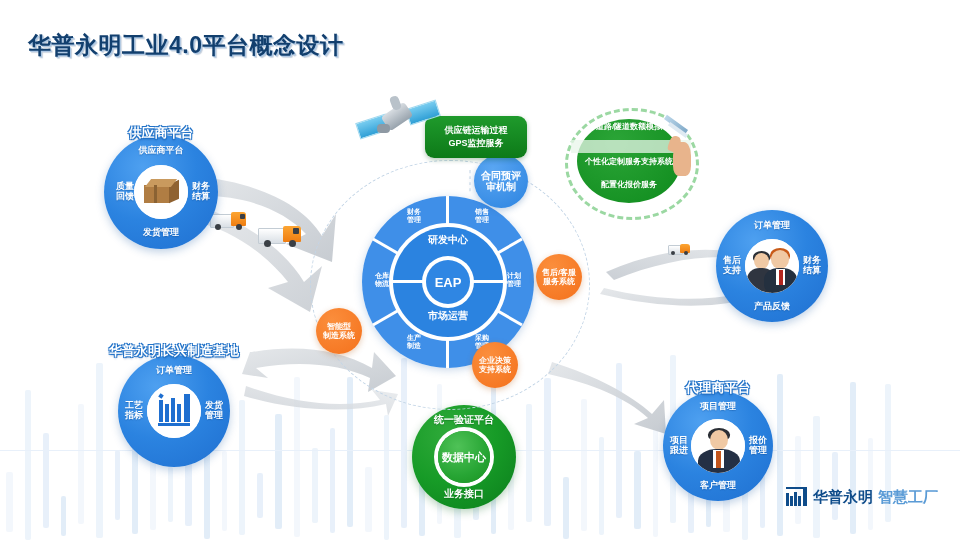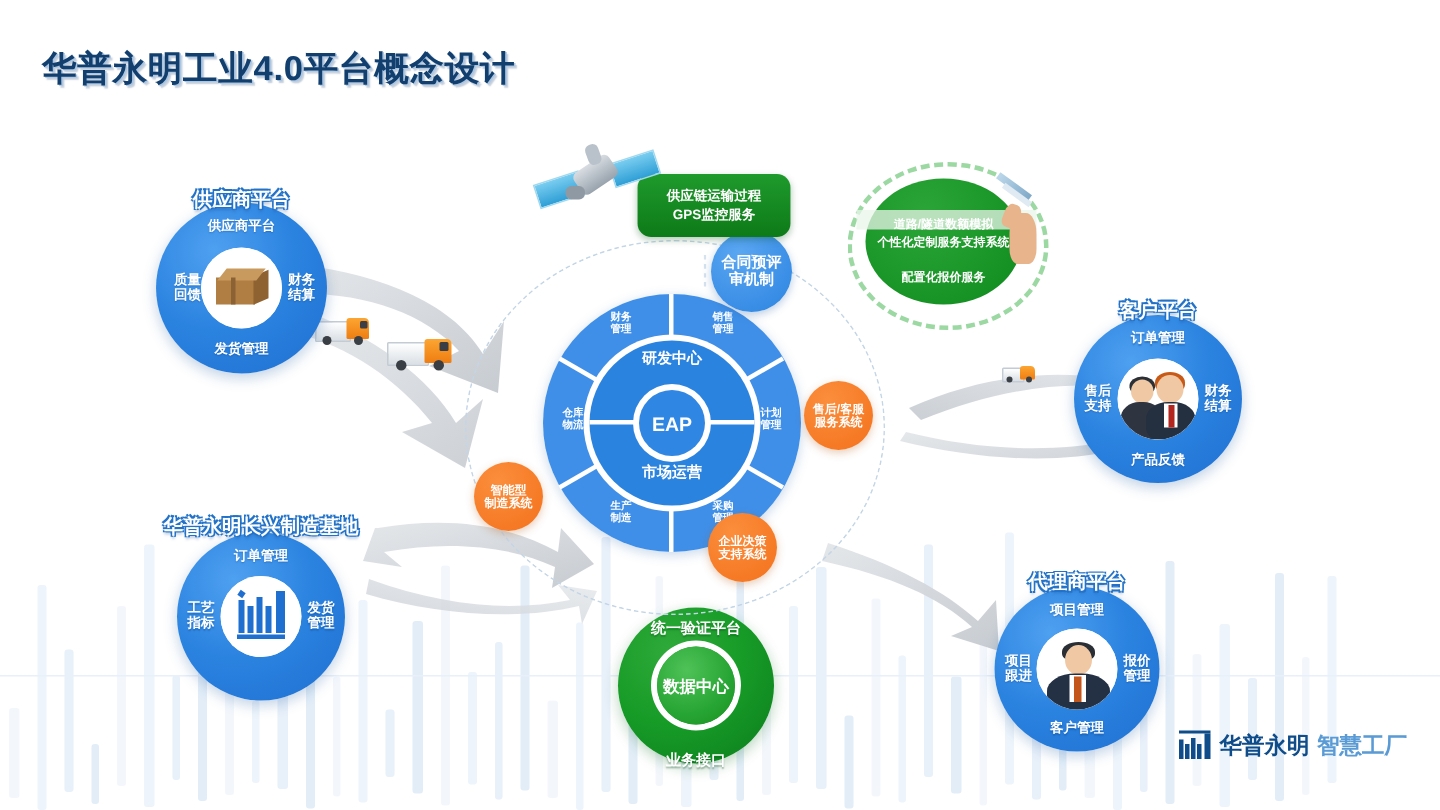--- a/index.html
+++ b/index.html
@@ -264,21 +264,21 @@
     <div class="sat-body" style="left:36px;top:4px;width:9px;height:14px;transform:rotate(-20deg);background:#b9c2ca;"></div>
     <div class="sat-body" style="left:22px;top:32px;width:13px;height:9px;background:#8e99a3;"></div>
   </div>
   <div class="gps">供应链运输过程
 GPS监控服务</div>
 
   <div id="svcoval">
     <div class="oval-dash"></div>
     <div class="oval-fill"></div>
     <div class="oval-band" style="top:32px;"></div>
-    <div class="oval-line" style="left:12px;top:36px;">道路/隧道数额模拟</div>
+    <div class="oval-line" style="left:12px;top:13px;">道路/隧道数额模拟</div>
     <div class="oval-line" style="left:12px;top:48px;">个性化定制服务支持系统</div>
     <div class="oval-line" style="left:12px;top:71px;">配置化报价服务</div>
     <div class="hand">
       <div class="hand-skin" style="left:12px;top:20px;width:18px;height:34px;"></div>
       <div class="hand-skin" style="left:8px;top:14px;width:11px;height:16px;transform:rotate(20deg);"></div>
       <div class="pen" style="left:2px;top:0px;width:26px;height:5px;transform:rotate(36deg);"></div>
       <div class="pen" style="left:6px;top:6px;width:22px;height:4px;transform:rotate(36deg);background:#dfeaf2;"></div>
     </div>
   </div>
 
@@ -335,21 +335,20 @@
         <div class="p-shirt" style="left:31px;top:30px;width:9px;height:16px;"></div>
         <div class="p-tie" style="left:34px;top:31px;width:4px;height:15px;background:#b2261f;"></div>
       </div>
     </div>
     <div class="ringlabel" style="left:26px;top:10px;width:60px;font-size:9px;">订单管理</div>
     <div class="ringlabel" style="left:3px;top:45px;width:26px;font-size:9px;">售后
 支持</div>
     <div class="ringlabel" style="left:83px;top:45px;width:26px;font-size:9px;">财务
 结算</div>
     <div class="ringlabel" style="left:26px;top:91px;width:60px;font-size:9px;">产品反馈</div>
-    <div class="plat-title" style="left:-4px;top:-12px;width:120px;font-size:13px;">客户平台</div>
   </div>
 
   <div class="platform" style="left:663px;top:391px;width:110px;height:110px;">
     <div class="donut" style="width:110px;height:110px;"></div>
     <div class="hole" style="left:28px;top:28px;width:54px;height:54px;">
       <div class="person">
         <div class="p-hair" style="left:17px;top:9px;width:22px;height:13px;background:#2a2e35;"></div>
         <div class="p-head" style="left:19px;top:11px;width:18px;height:20px;"></div>
         <div class="p-body" style="left:7px;top:30px;width:42px;height:26px;background:#243044;"></div>
         <div class="p-shirt" style="left:22px;top:31px;width:11px;height:18px;"></div>
@@ -364,21 +363,21 @@
     <div class="ringlabel" style="left:25px;top:89px;width:60px;font-size:9px;">客户管理</div>
     <div class="plat-title" style="left:-10px;top:-12px;width:130px;font-size:13px;">代理商平台</div>
   </div>
 
   <div class="platform" style="left:412px;top:405px;width:104px;height:104px;">
     <div class="donut green" style="width:104px;height:104px;"></div>
     <div class="hole greenhole" style="left:26px;top:26px;width:52px;height:52px;">
       <span style="font-size:11px;">数据中心</span>
     </div>
     <div class="ringlabel g" style="left:8px;top:9px;width:88px;font-size:10px;">统一验证平台</div>
-    <div class="ringlabel g" style="left:18px;top:97px;width:68px;font-size:10px;">业务接口</div>
+    <div class="ringlabel g" style="left:18px;top:83px;width:68px;font-size:10px;">业务接口</div>
   </div>
 
   <div id="hub">
     <div class="dashcircle" style="left:-28px;top:-22px;width:278px;height:248px;"></div>
 
     <div class="ring-outer" style="left:24px;top:14px;width:172px;height:172px;"></div>
 
     <div class="seg-gap" style="left:108px;top:14px;width:3px;height:172px;transform:rotate(0deg);"></div>
     <div class="seg-gap" style="left:108px;top:14px;width:3px;height:172px;transform:rotate(60deg);"></div>
     <div class="seg-gap" style="left:108px;top:14px;width:3px;height:172px;transform:rotate(120deg);"></div>

